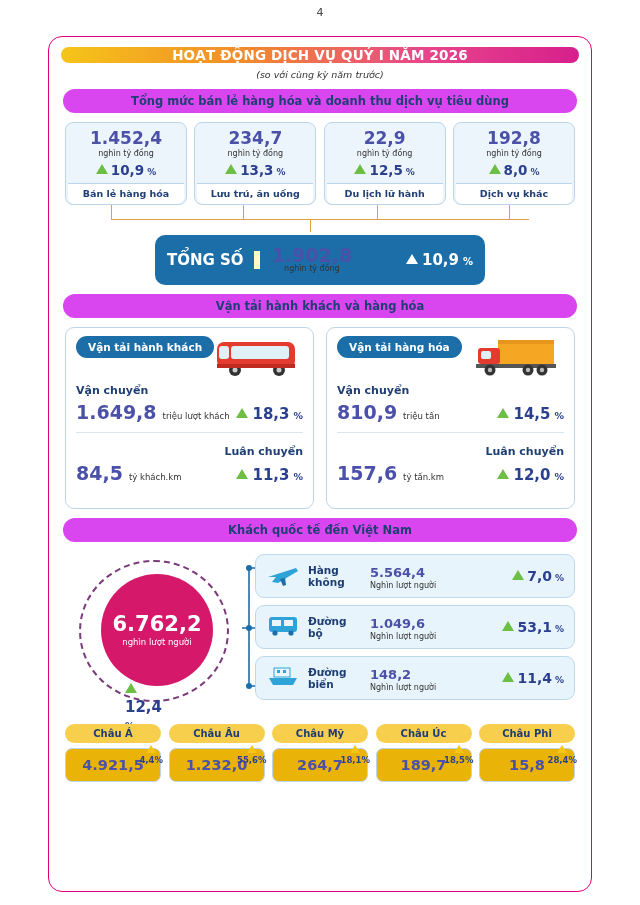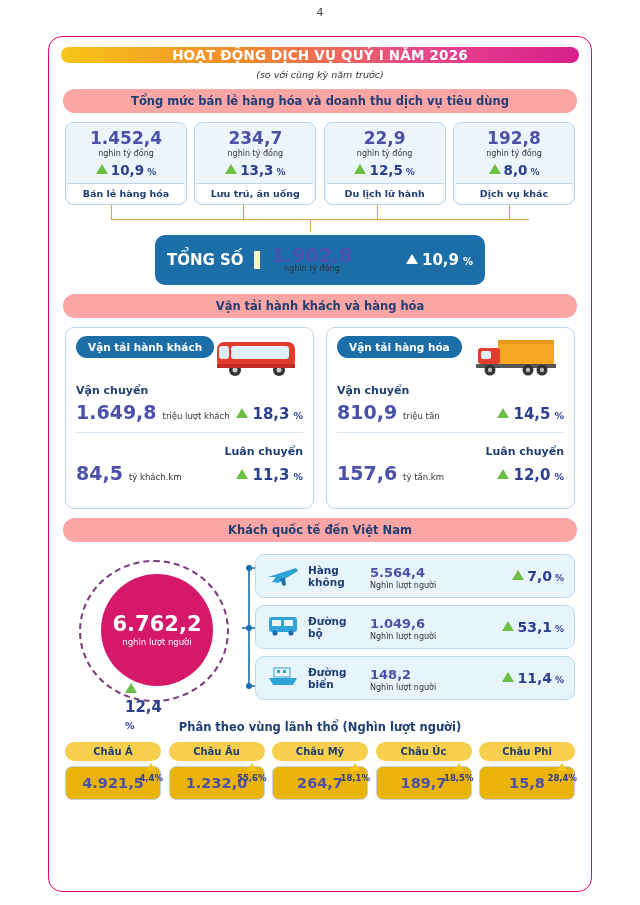--- a/index.html
+++ b/index.html
@@ -44,21 +44,21 @@
     font-size: 9.5px;
     color: #333;
     margin-top: 6px;
     font-style: italic;
   }
   
   .section-bar {
     margin: 9px 14px 0 14px;
     height: 24px;
     border-radius: 12px;
-    background: #fca5a5;
+    background: #d946ef;
     color: #1f3f74;
     font-weight: bold;
     font-size: 11.5px;
     display: flex; align-items: center; justify-content: center;
   }
   
   .cards {
     display: flex;
     justify-content: space-between;
     margin: 9px 16px 0 16px;
@@ -474,21 +474,20 @@
         </span>
         <span class="mode-grow">
           <span class="tri"></span>
           <span>11,4</span>
           <span class="pct">%</span>
         </span>
       </div>
     </div>
   </div>
 
-  <div class="region-title">Phân theo vùng lãnh thổ (Nghìn lượt người)</div>
 
   <div class="regions">
     <div class="region">
       <div class="rname">Châu Á</div>
       <div class="rbox">4.921,5</div>
       <div class="rgrow">
         <span class="tri sm" style="border-bottom-color:#f5c518;"></span>
         <span class="num"><span>4,4</span><span>%</span></span>
       </div>
     </div>

